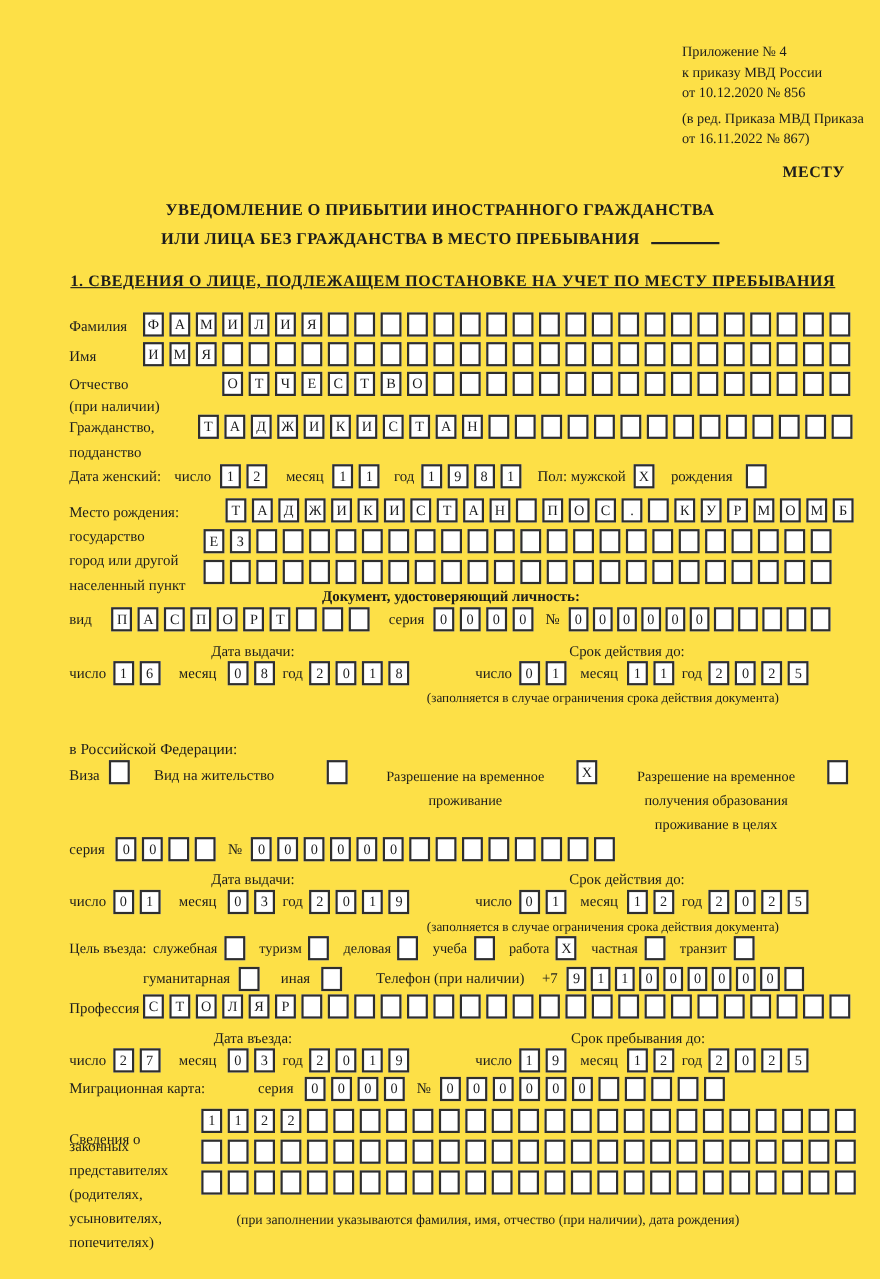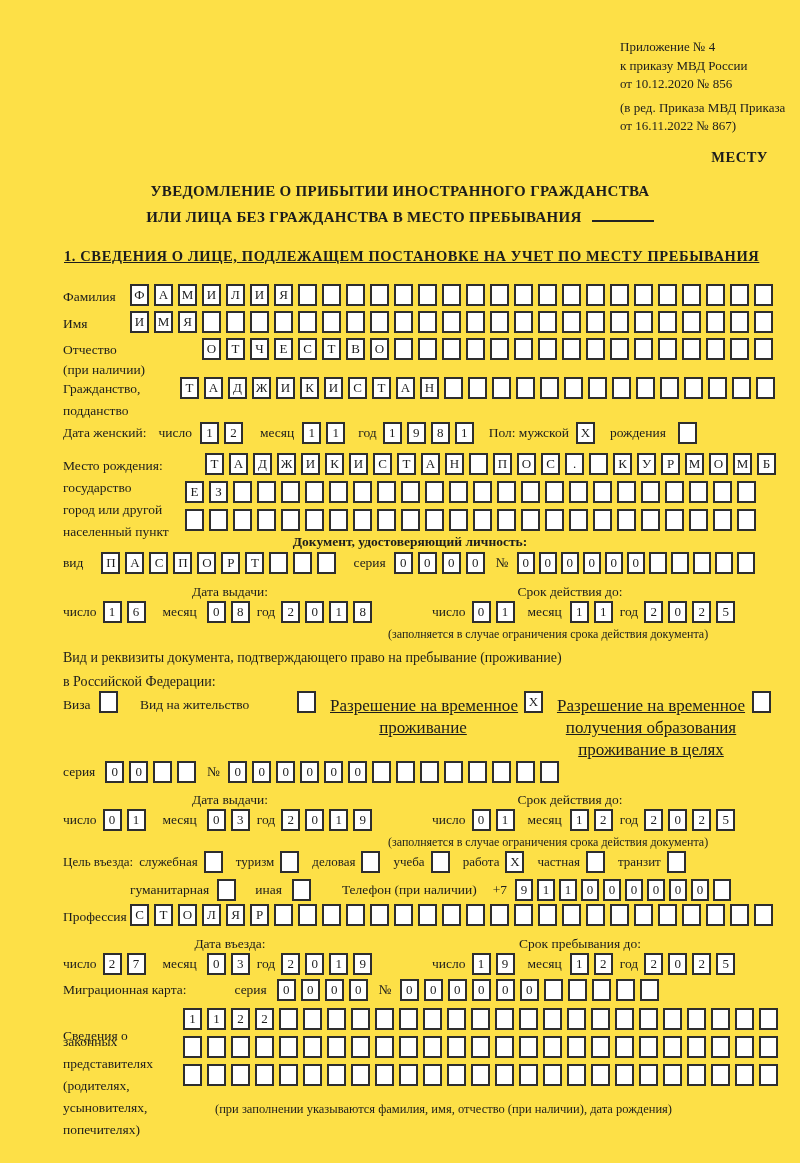--- a/index.html
+++ b/index.html
@@ -14,21 +14,21 @@
   .fx>*{flex:0 0 auto;}
   .cellrow{display:flex;align-items:center;}
   .cell{box-sizing:border-box;flex:0 0 auto;width:19px;height:22px;border:2px solid #2e2e2e;
         margin-right:5px;display:flex;align-items:center;justify-content:center;
         font-size:13px;background:#fff;}
   .tight .cell{width:18px;margin-right:4px;}
   .annex{font-size:13px;line-height:18.5px;}
   .title{font-size:15px;font-weight:bold;letter-spacing:0.3px;}
   .section{font-size:14.5px;font-weight:bold;letter-spacing:0.6px;text-decoration:underline;}
   .blank-underline{display:inline-block;width:62px;height:14px;border-bottom:2px solid #222;margin-left:10px;}
-  .permit-block{line-height:22px;text-align:center;font-size:17px;text-decoration:underline;}
+  .permit-block{line-height:22px;text-align:center;font-size:13px;}
 </style>
 </head>
 <body>
 
 <div class="page">
 
   <div class="abs annex" style="left:620px;top:38px;">
     <div>Приложение № 4</div>
     <div>к приказу МВД России</div>
     <div>от 10.12.2020 № 856</div>
@@ -353,21 +353,20 @@
     <span style="margin-left:2px;">год</span>
     <span class="cellrow" style="margin-left:6px;">
         <span class="cell">2</span>
         <span class="cell">0</span>
         <span class="cell">2</span>
         <span class="cell">5</span>
       </span>
   </div>
   <div class="abs note" style="left:388px;top:627px;">(заполняется в случае ограничения срока действия документа)</div>
 
-  <div class="abs lbl" style="left:63px;top:650px;font-size:14px;">Вид и реквизиты документа, подтверждающего право на пребывание (проживание)</div>
   <div class="abs lbl" style="left:63px;top:674px;font-size:14px;">в Российской Федерации:</div>
 
   <div class="abs lbl" style="left:63px;top:697px;">Виза</div>
   <div class="abs cellrow" style="left:99px;top:691px;">
       <span class="cell"></span>
     </div>
 
   <div class="abs lbl" style="left:140px;top:697px;">Вид на жительство</div>
   <div class="abs cellrow" style="left:297px;top:691px;">
       <span class="cell"></span>

